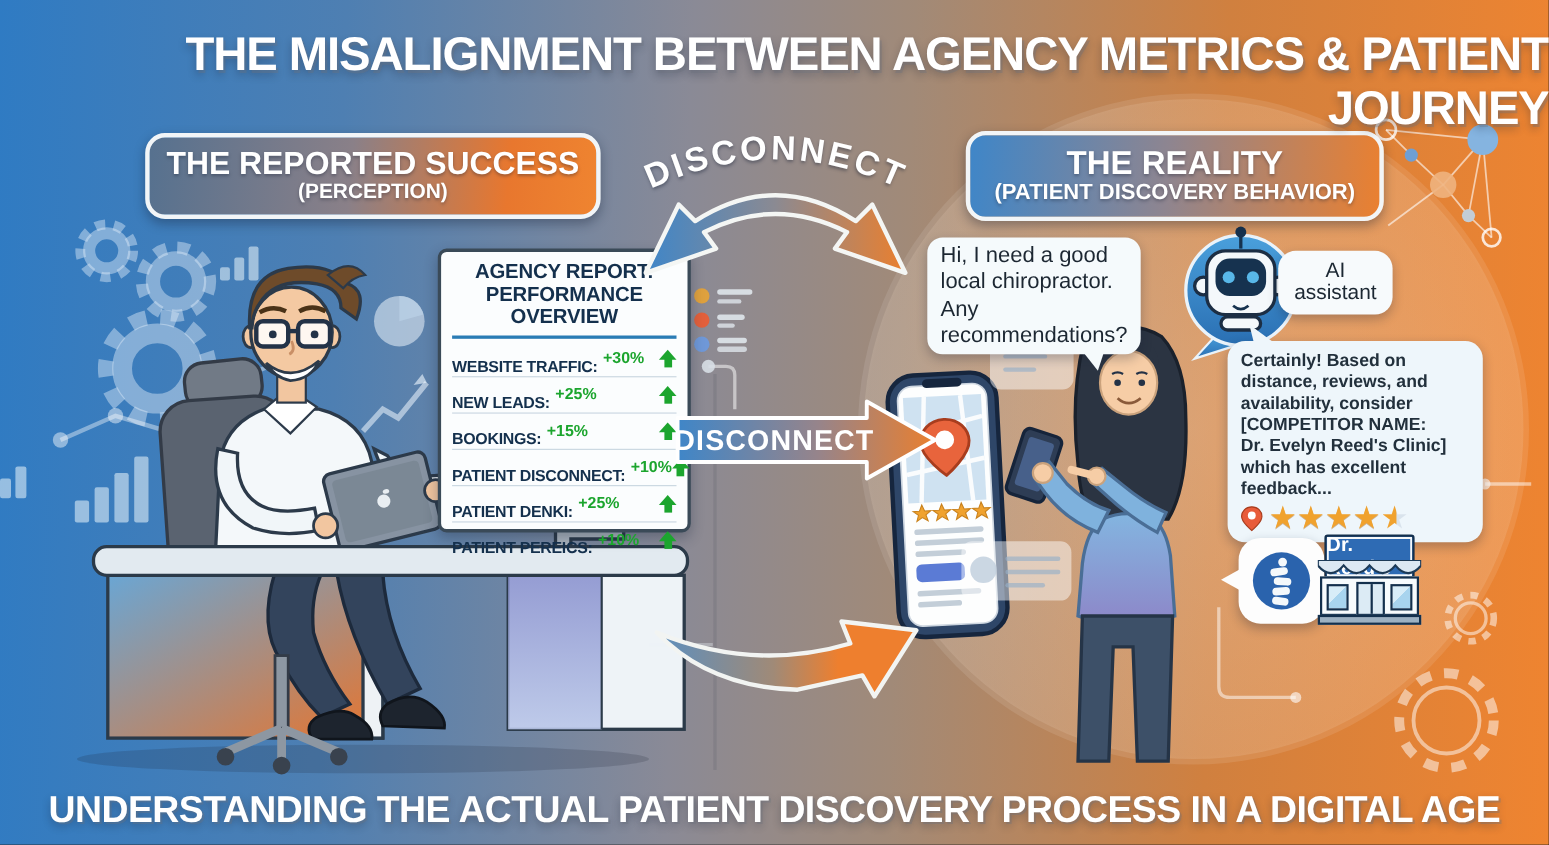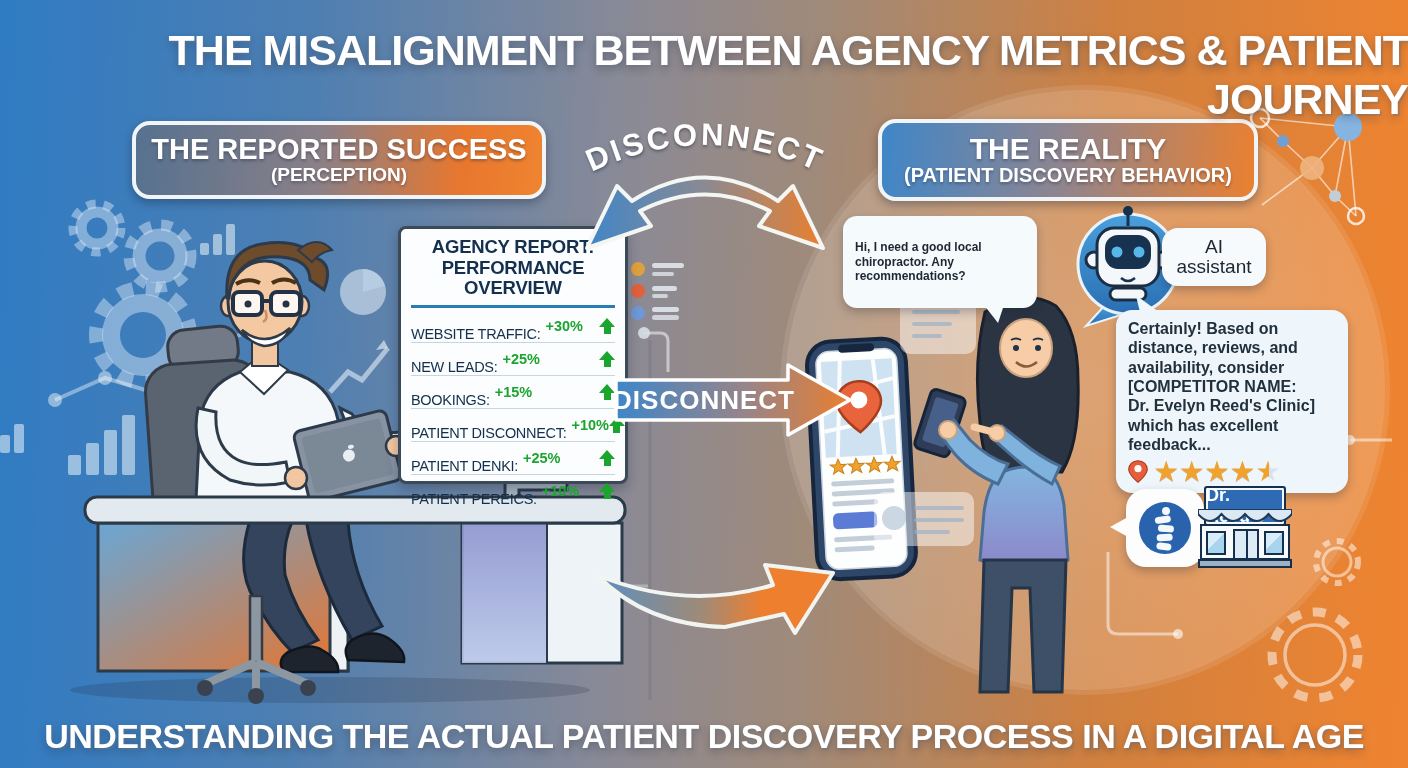--- a/index.html
+++ b/index.html
@@ -36,29 +36,29 @@
   .dis-banner-svg{position:absolute;left:612px;top:360px;z-index:3;pointer-events:none;}
   .svg-label{font-family:"Liberation Sans",sans-serif;font-weight:800;fill:#fff;}
   
   .report{position:absolute;left:398px;top:226px;width:230px;height:258px;z-index:2;
     background:#fbfdfe;border:3px solid #3a4a58;border-radius:8px;box-sizing:border-box;
     padding:8px 10px 4px 10px;box-shadow:0 5px 12px rgba(20,30,50,.30);}
   .report .rtitle{text-align:center;font-weight:800;font-size:18.5px;line-height:1.12;color:#14304d;letter-spacing:-.2px;}
   .report .divider{border-top:3px solid #2a7cb5;margin:6px 0 2px 0;}
   .mrow{display:flex;align-items:center;height:32px;border-bottom:1px solid #c7d5df;}
   .mrow:last-child{border-bottom:none;}
-  .mrow .lbl{font-weight:400;font-size:14.5px;color:#14304d;letter-spacing:-.3px;white-space:nowrap;margin-top:16px;}
+  .mrow .lbl{font-weight:700;font-size:14.5px;color:#14304d;letter-spacing:-.3px;white-space:nowrap;margin-top:16px;}
   .mrow .val{font-weight:700;font-size:14.5px;color:#1ca52e;margin-left:5px;white-space:nowrap;}
   .uparrow{width:16px;height:17px;position:relative;margin-left:auto;flex:none;}
   .uparrow::before{content:"";position:absolute;top:0;left:0;border-left:8px solid transparent;border-right:8px solid transparent;border-bottom:9px solid #1ca52e;}
   .uparrow::after{content:"";position:absolute;top:8px;left:4.5px;width:7px;height:8px;background:#1ca52e;}
   
   .bubble{position:absolute;z-index:3;border-radius:14px;box-shadow:0 4px 10px rgba(20,30,50,.28);box-sizing:border-box;}
-  .q-bubble{left:843px;top:216px;width:194px;padding:24px 12px;background:#f5fafc;
-    font-weight:700;font-size:12px;line-height:1.22;color:#1c2732;}
+  .q-bubble{left:843px;top:216px;width:194px;padding:4px 12px;background:#f5fafc;
+    font-weight:400;font-size:20px;line-height:1.22;color:#1c2732;}
   .q-bubble::after{content:"";position:absolute;bottom:-15px;right:36px;
     border-left:20px solid transparent;border-top:18px solid #f5fafc;transform:skewX(-18deg);}
   .ai-label{left:1162px;top:228px;width:104px;height:58px;background:#f7fafc;border-radius:16px;
     display:flex;align-items:center;justify-content:center;text-align:center;
     font-weight:400;font-size:19px;line-height:1.05;color:#1c2732;padding:0 6px;}
   .a-bubble{left:1116px;top:310px;width:232px;padding:9px 28px 8px 12px;background:#eef6fb;border-radius:16px;
     font-weight:800;font-size:16px;line-height:1.21;color:#22303c;}
   .a-bubble::before{content:"";position:absolute;top:-15px;left:22px;
     border-right:20px solid transparent;border-bottom:18px solid #eef6fb;transform:skewX(14deg);}
   .rating-row{display:flex;align-items:center;gap:7px;margin-top:3px;}

